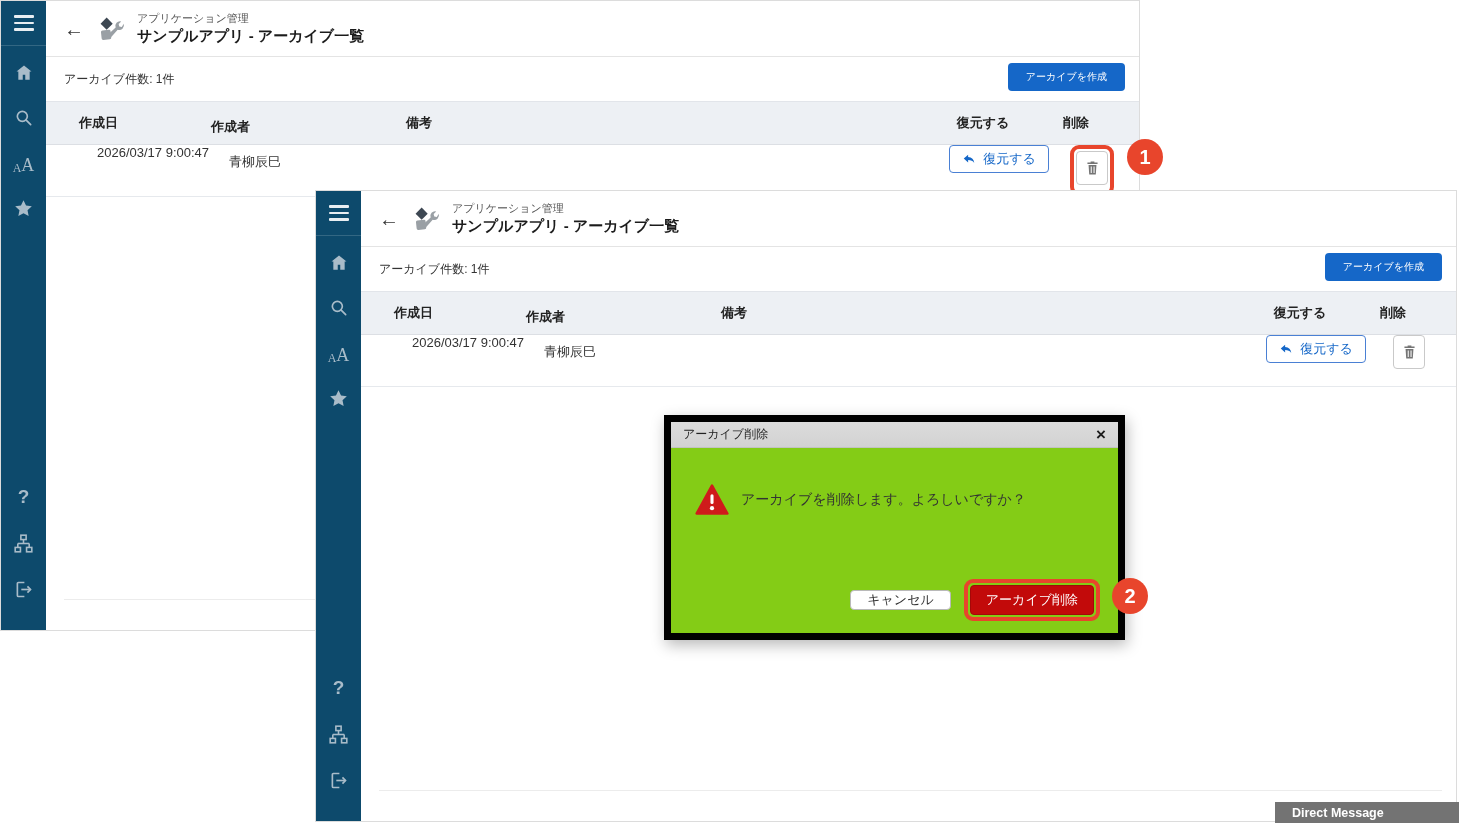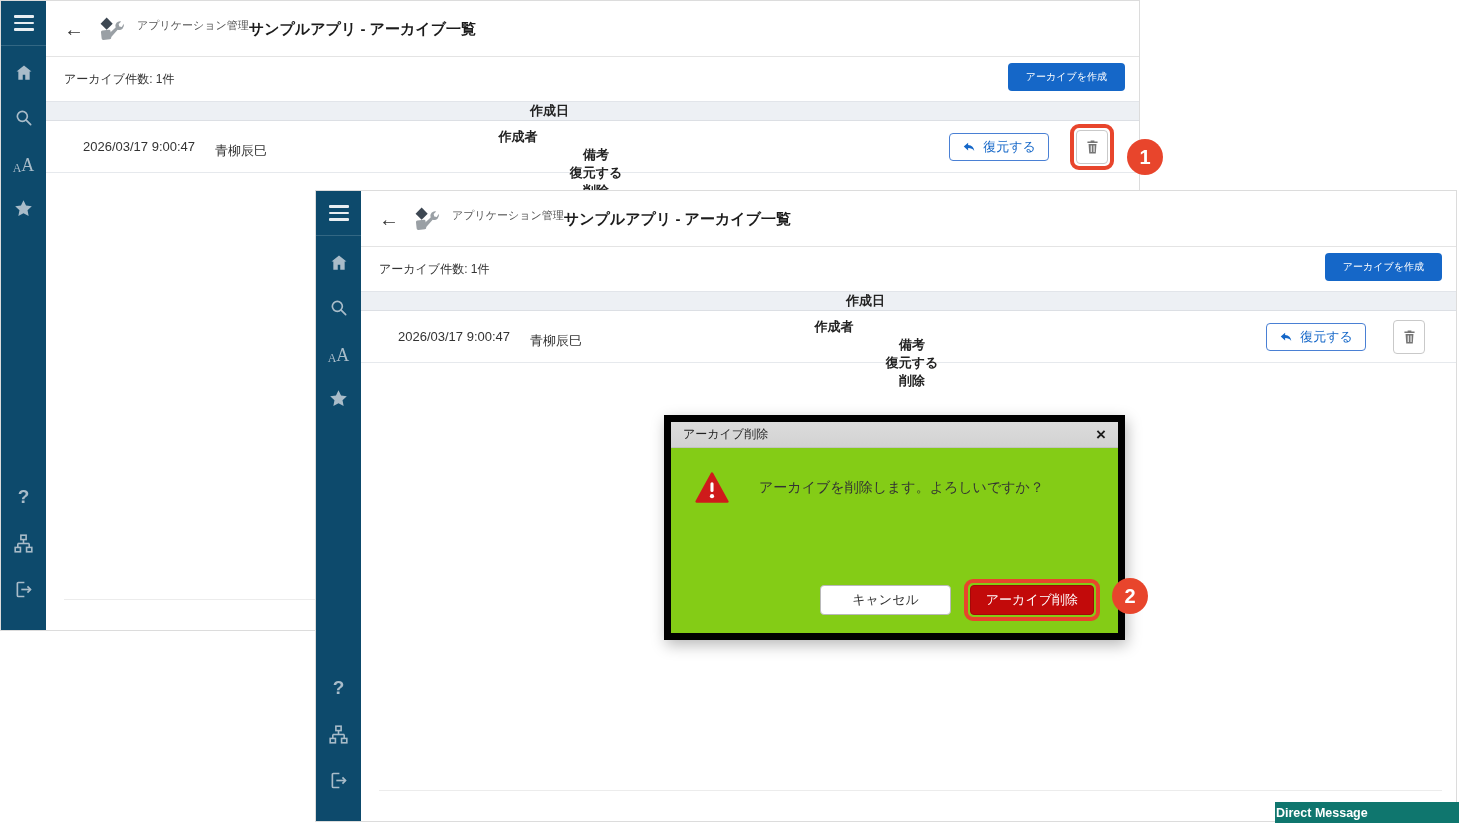--- a/index.html
+++ b/index.html
@@ -25,68 +25,68 @@
   .help-glyph{font-size:19px;font-weight:bold;color:#a9bcc9;}
   .aa-icon{font-family:"Liberation Serif",serif;color:#a9bcc9;display:flex;align-items:flex-end;line-height:1;}
   .aa-small{font-size:12px;}
   .aa-big{font-size:18px;}
 
   
   .app-header{position:absolute;left:45px;top:0;right:0;height:56px;border-bottom:1px solid #e4e4e4;
               display:flex;align-items:center;box-sizing:border-box;background:#fff;}
   .back-arrow{margin-left:18px;font-size:20px;color:#333;cursor:pointer;line-height:1;}
   .app-icon{margin-left:13px;width:30px;height:30px;}
-  .title-block{margin-left:10px;display:flex;flex-direction:row;justify-content:center;}
+  .title-block{margin-left:10px;display:flex;flex-direction:column;justify-content:center;}
   .breadcrumb{font-size:11px;color:#555;line-height:1.25;}
   .page-title{font-size:15px;font-weight:bold;color:#1b1b1b;line-height:1.3;}
 
   
   .content{position:absolute;left:45px;top:56px;right:0;bottom:0;}
   .count-label{position:absolute;left:18px;top:14px;font-size:12px;color:#333;}
   .create-btn{position:absolute;right:14px;top:6px;height:28px;padding:0 18px;background:#1567c8;color:#fff;
               border:none;border-radius:4px;font-size:10px;font-family:inherit;cursor:pointer;}
   .table{position:absolute;left:0;right:0;top:44px;}
-  .thead{display:flex;align-items:center;height:20px;background:#edf0f4;border-top:1px solid #e2e5ea;
+  .thead{display:flex;align-items:center;height:44px;background:#edf0f4;border-top:1px solid #e2e5ea;
          border-bottom:1px solid #dcdfe4;font-size:13px;font-weight:bold;color:#222;
-         padding-left:33px;padding-right:26px;box-sizing:border-box;flex-direction:column;}
-  .trow{display:flex;align-items:center;height:52px;border-bottom:1px solid #e6e9ed;font-size:13px;color:#333;
-        padding-left:37px;padding-right:10px;box-sizing:border-box;}
-  .c1{width:132px;} .c2{width:195px;margin-top:8px;} .c3{flex:1;text-align:center;}
+         padding-left:33px;padding-right:26px;box-sizing:border-box;}
+  .trow{display:flex;height:52px;border-bottom:1px solid #e6e9ed;font-size:13px;color:#333;
+        padding-left:51px;padding-right:10px;box-sizing:border-box;}
+  .c1{width:132px;} .c2{width:195px;margin-top:8px;} .c3{flex:1;}
   .c4{width:112px;display:flex;justify-content:center;}
   .c5{width:74px;display:flex;justify-content:center;}
   .bottom-rule{position:absolute;left:18px;right:14px;bottom:30px;border-top:1px solid #ececec;}
 
   
   .restore-btn{height:28px;padding:0 12px;display:inline-flex;align-items:center;gap:7px;background:#fff;
                border:1px solid #4a80d4;border-radius:4px;color:#1567c8;font-size:13px;font-family:inherit;cursor:pointer;}
   .trash-btn{width:32px;height:34px;background:#fff;border:1px solid #c9c9c9;border-radius:4px;
              display:flex;align-items:center;justify-content:center;cursor:pointer;padding:0;}
   .annot-ring{display:inline-flex;border:4px solid #e8452c;border-radius:9px;padding:2px;}
 
   
   .modal{position:absolute;left:348px;top:224px;width:461px;height:225px;background:#84cc16;
          border:7px solid #000000;box-shadow:2px 5px 14px rgba(0,0,0,.28);z-index:5;box-sizing:border-box;}
   .modal-titlebar{height:26px;background:linear-gradient(#dcdcdc,#d2d2d2);border-bottom:1px solid #c2c2c2;
                   display:flex;align-items:center;padding:0 12px;font-size:12px;color:#222;box-sizing:border-box;}
   .modal-close{margin-left:auto;font-size:17px;font-weight:bold;color:#1a1a1a;cursor:pointer;line-height:1;}
-  .modal-body{display:flex;align-items:center;gap:30px;padding:24px 24px 0 24px;}
+  .modal-body{display:flex;align-items:center;gap:12px;padding:36px 24px 0 24px;}
   .modal-msg{font-size:14px;color:#333;}
   .modal-footer{position:absolute;right:18px;bottom:12px;display:flex;align-items:center;gap:13px;}
-  .cancel-btn{height:30px;padding:0 31px;background:#fff;border:1px solid #b9b9b9;border-radius:4px;
+  .cancel-btn{height:20px;padding:0 16px;background:#fff;border:1px solid #b9b9b9;border-radius:4px;
               font-size:13px;color:#333;font-family:inherit;cursor:pointer;}
   .confirm-btn{height:30px;padding:0 15px;background:#c20a0a;border:1px solid #a50808;border-radius:4px;
                color:#fff;font-size:13px;font-family:inherit;cursor:pointer;}
 
   
   .badge{position:absolute;width:36px;height:36px;border-radius:50%;background:#e8452c;color:#fff;
          font-weight:bold;font-size:20px;display:flex;align-items:center;justify-content:center;z-index:20;}
   #badge1{left:1127px;top:139px;}
   #badge2{left:1112px;top:578px;}
-  .chat-tab{position:absolute;left:1275px;top:802px;width:184px;height:21px;background:#0f766e;color:#fff;
-            font-size:12.5px;font-weight:bold;display:flex;align-items:center;padding-left:1px;
+  .chat-tab{position:absolute;left:1275px;top:802px;width:184px;height:21px;background:#737373;color:#fff;
+            font-size:12.5px;font-weight:bold;display:flex;align-items:center;padding-left:17px;
             box-sizing:border-box;z-index:30;cursor:pointer;}
 </style>
 </head>
 <body>
 
 <div class="canvas">
 
   <section class="window" id="win1">
     <aside class="sidebar">
       <div class="hamburger">

